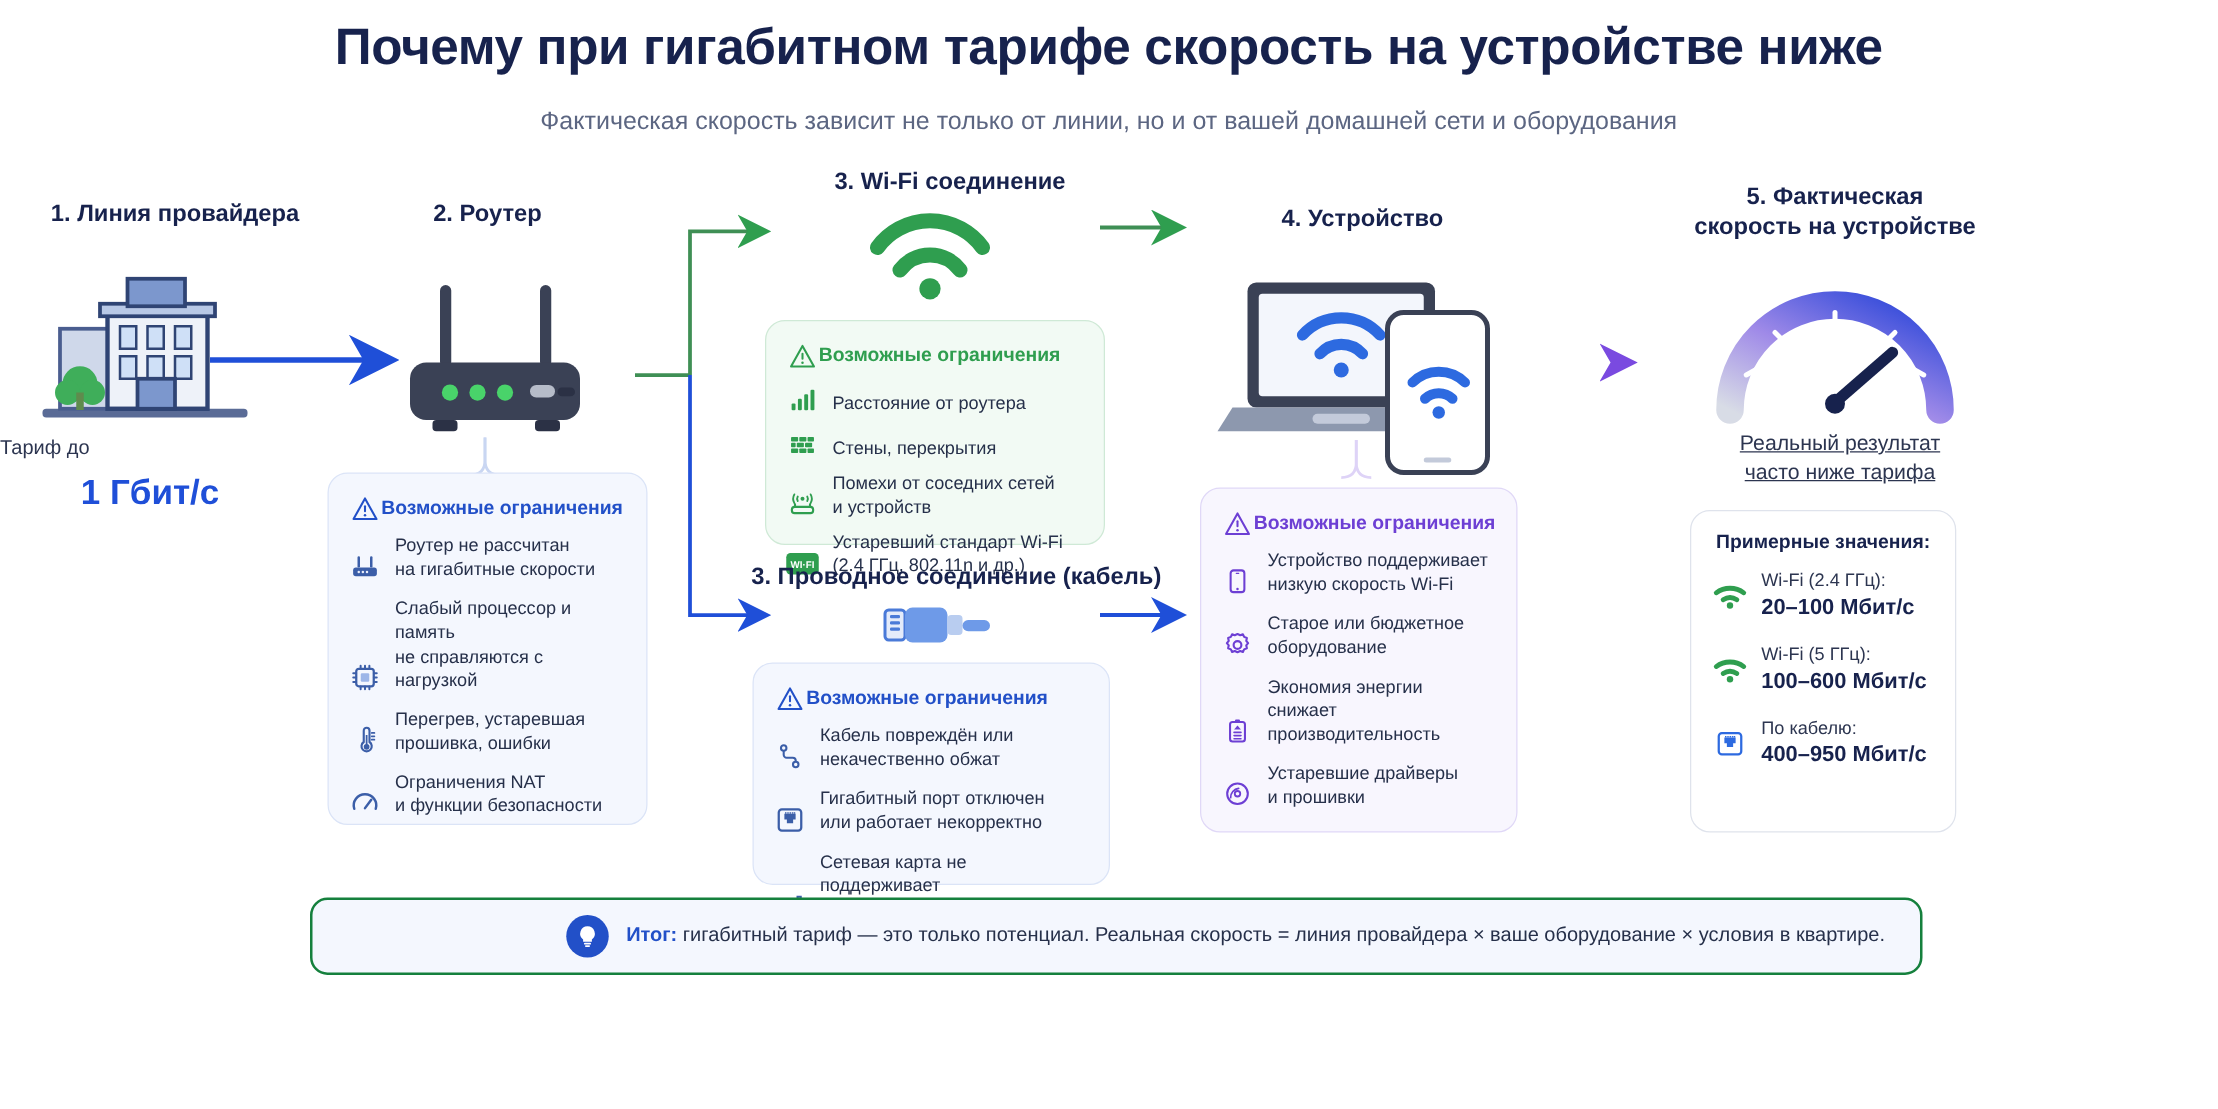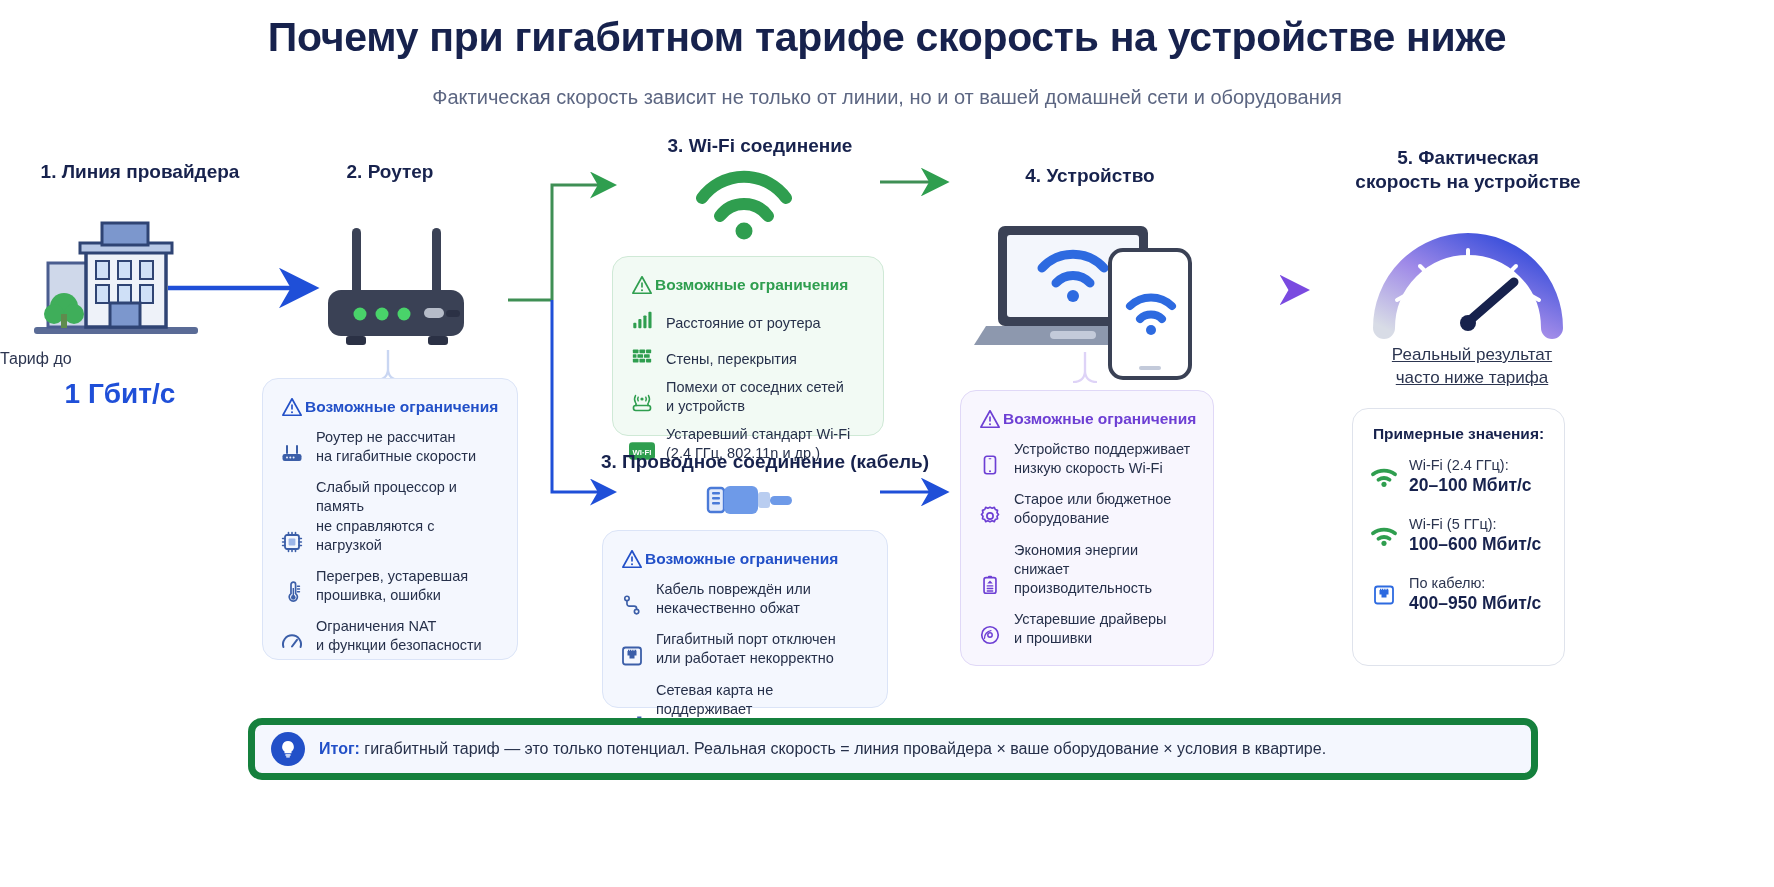--- a/index.html
+++ b/index.html
@@ -62,22 +62,22 @@
 
   
   .vals-title{text-align:center;font-size:15.5px;font-weight:bold;color:#17224d;padding:16px 10px 4px;}
   .val-row{display:flex;align-items:center;gap:12px;padding:9px 18px;}
   .val-txt .l1{font-size:14.5px;color:#2c3550;line-height:1.25;}
   .val-txt .l2{font-size:17.5px;font-weight:bold;color:#17224d;line-height:1.3;}
 
   
   .footer{
     position:absolute;left:248px;top:718px;width:1290px;height:62px;
-    background:#f4f7fe;border:7px solid #15803d;border-radius:14px;
-    display:flex;align-items:center;gap:14px;padding:0 16px;box-sizing:border-box;
+    background:#f4f7fe;border:2px solid #15803d;border-radius:14px;
+    display:flex;align-items:center;gap:14px;padding:0 28px;box-sizing:border-box;justify-content:flex-end;
   }
   .bulb{
     width:34px;height:34px;border-radius:50%;
     background:#2250c8;display:flex;align-items:center;justify-content:center;flex:0 0 auto;
   }
   .footer-txt{font-size:16px;color:#26304a;}
   .footer-txt b{color:#2250c8;}
 
   svg{display:block;overflow:visible;}
 </style>

